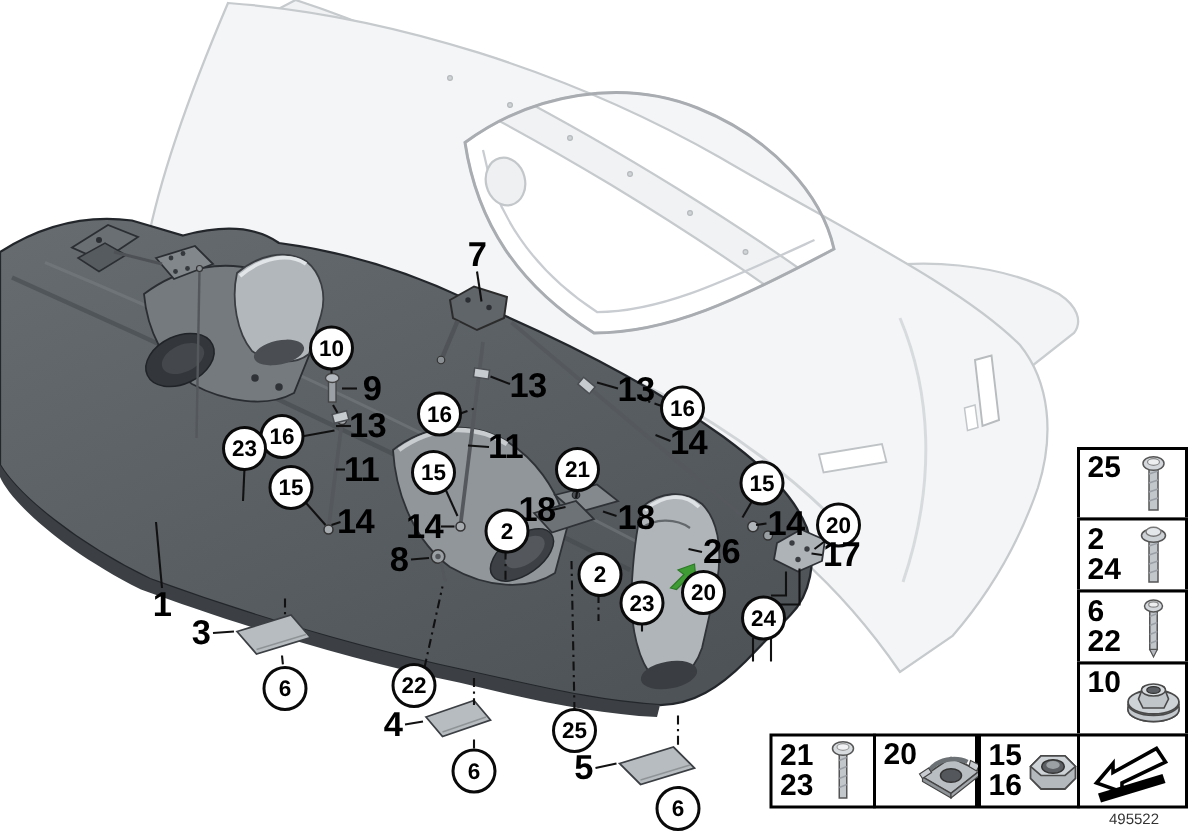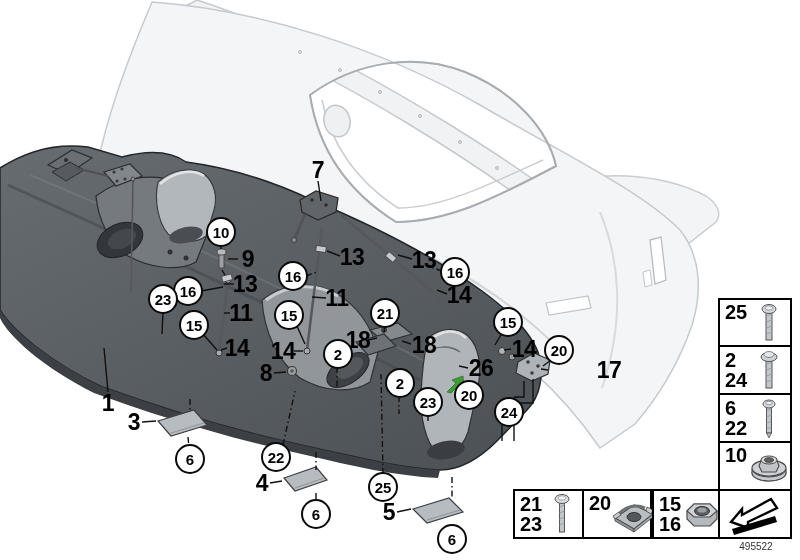--- a/index.html
+++ b/index.html
@@ -242,21 +242,21 @@
       <div class="callout circle" style="left: 385px; top: 313px;">21</div>
       <div class="callout plain" style="left: 358px; top: 340px;">18</div>
       <div class="callout plain" style="left: 424px; top: 345px;">18</div>
       <div class="callout circle" style="left: 338px; top: 354px;">2</div>
       <div class="callout circle" style="left: 400px; top: 383px;">2</div>
       <div class="callout circle" style="left: 428px; top: 402px;">23</div>
       <div class="callout circle" style="left: 469px; top: 395px;">20</div>
       <div class="callout plain" style="left: 481px; top: 368px; text-align: right;">26</div>
       <div class="callout plain" style="left: 524px; top: 349px;">14</div>
       <div class="callout circle" style="left: 559px; top: 350px;">20</div>
-      <div class="callout plain" style="left: 561px; top: 370px; margin-left: 48px;">17</div>
+      <div class="callout plain" style="left: 561px; top: 370px;">17</div>
       <div class="callout circle" style="left: 508px; top: 322px;">15</div>
       <div class="callout circle" style="left: 509px; top: 412px;">24</div>
       <div class="callout plain" style="left: 266px; top: 373px;">8</div>
       <div class="callout circle" style="left: 276px; top: 457px;">22</div>
       <div class="callout plain" style="left: 108px; top: 403px;">1</div>
       <div class="callout plain" style="left: 134px; top: 422px;">3</div>
       <div class="callout circle" style="left: 190px; top: 459px;">6</div>
       <div class="callout plain" style="left: 262px; top: 483px;">4</div>
       <div class="callout circle" style="left: 316px; top: 514px;">6</div>
       <div class="callout circle" style="left: 383px; top: 487px;">25</div>

